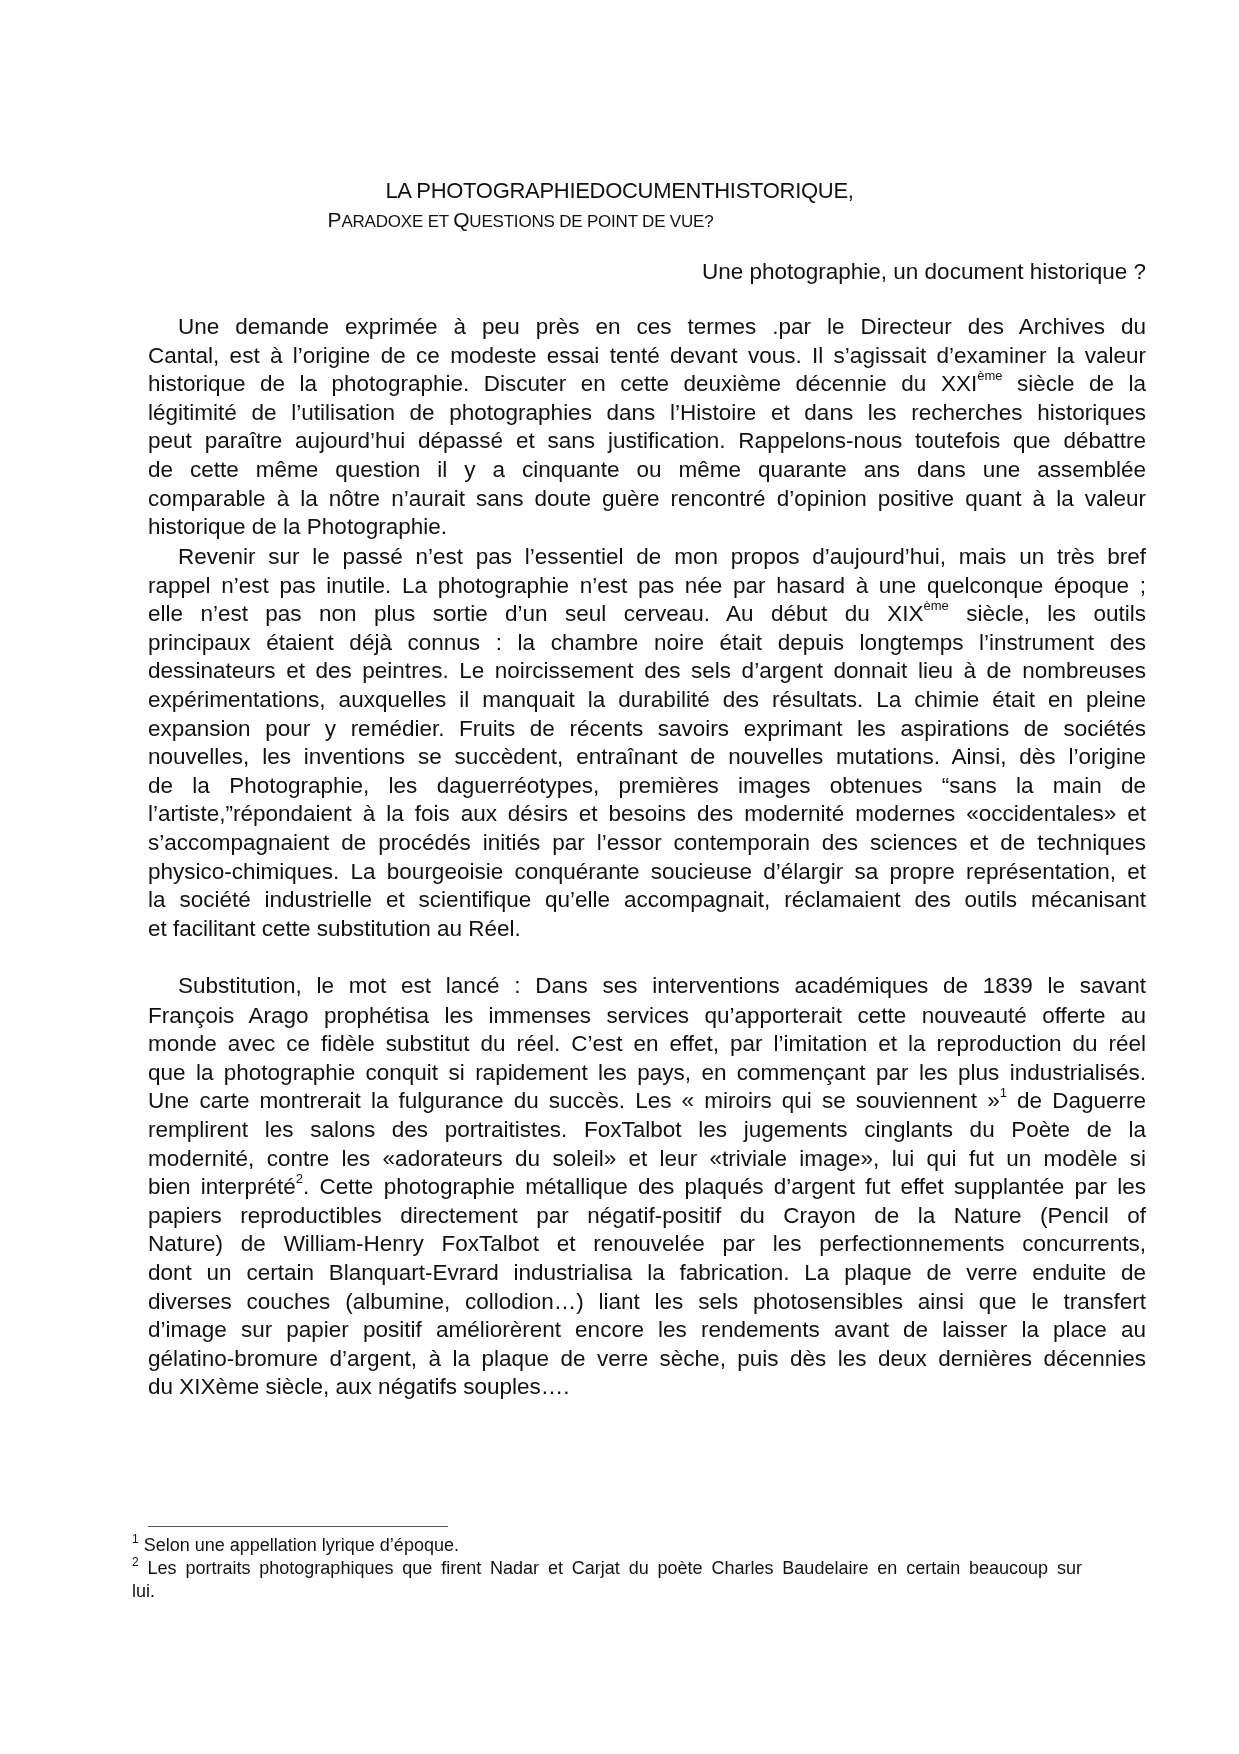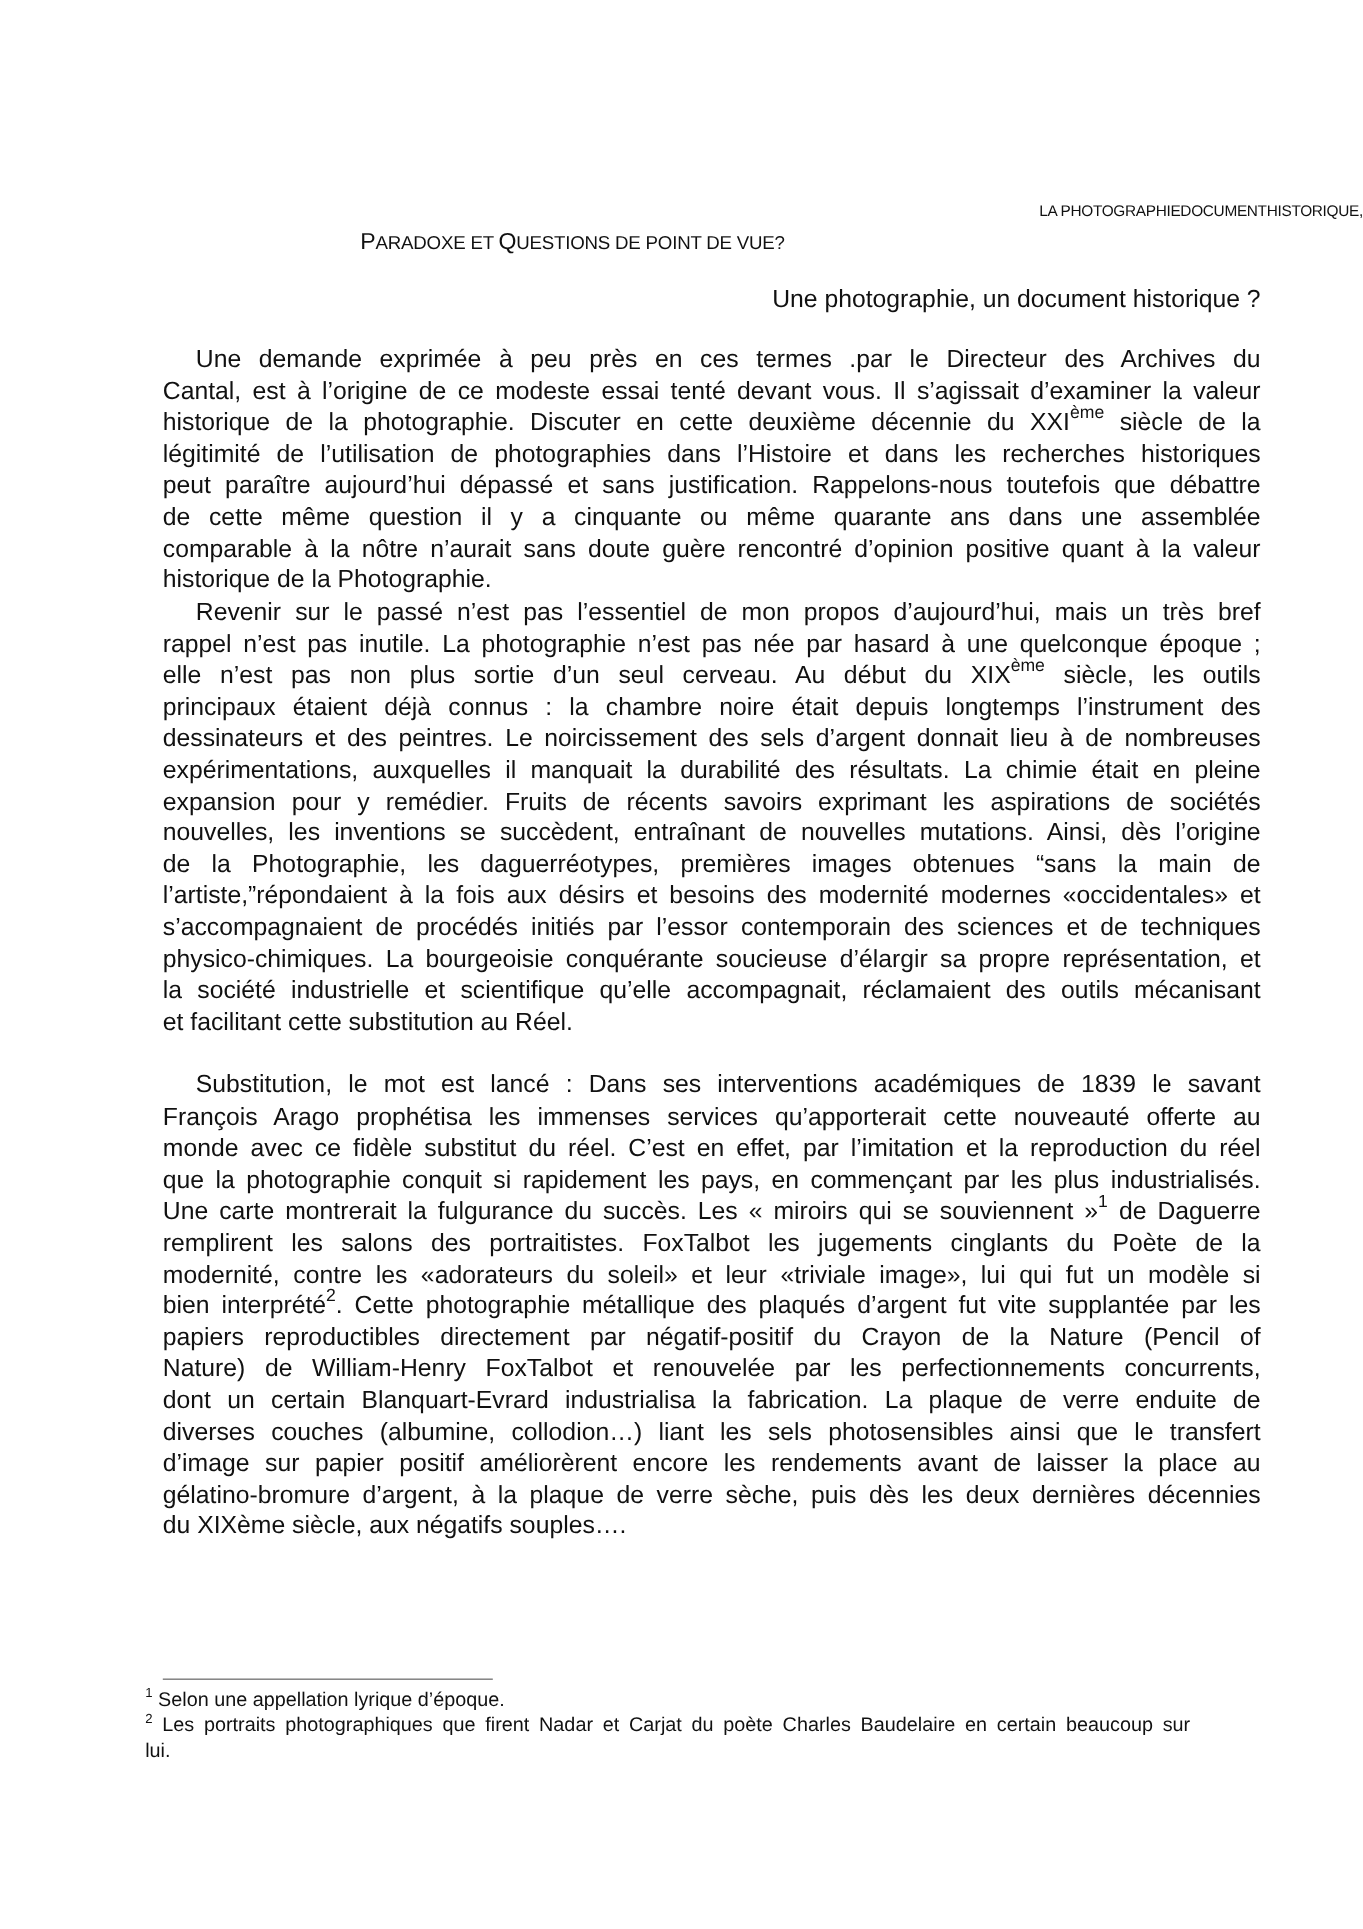--- a/index.html
+++ b/index.html
@@ -1,28 +1,28 @@
 <!DOCTYPE html>
 <html><head>
 <meta charset="utf-8">
 <style>
   html, body { margin: 0; padding: 0; background: #ffffff; }
   body { width: 1239px; height: 1754px; position: relative; overflow: hidden;
          font-family: "Liberation Sans", sans-serif; color: #111111; }
   .page { position: absolute; left: 0; top: 0; width: 1239px; height: 1754px; background: #fff; }
-  .title { position: absolute; left: 0; width: 1239px; text-align: right; top: 178px;
-           font-size: 14px; letter-spacing: -0.3px; line-height: 26px; }
+  .title { position: absolute; left: 0; width: 1239px; text-align: center; top: 178px;
+           font-size: 22px; letter-spacing: -0.3px; line-height: 26px; }
   .subtitle { position: absolute; left: 0; width: 1041px; text-align: center; top: 209px;
               font-size: 17px; line-height: 22px; letter-spacing: -0.2px; }
   .subtitle .cap { font-size: 21px; }
   .line { position: absolute; left: 148px; width: 998px; font-size: 22.5px; line-height: 28px;
           white-space: nowrap; }
   .line.justify { text-align: justify; text-align-last: justify; }
   .line.indent { left: 178px; width: 968px; }
-  sup { font-size: 16px; line-height: 0; vertical-align: 0; position: relative; top: -11px; }
+  sup { font-size: 13px; line-height: 0; vertical-align: 0; position: relative; top: -11px; }
   .rule { position: absolute; left: 148px; top: 1526px; width: 300px; height: 1px; background: #555; }
   .fn { position: absolute; left: 132px; font-size: 18px; line-height: 22px; white-space: nowrap; }
   .fn sup { font-size: 12px; top: -8px; }
   .fn.justify { width: 950px; text-align: justify; text-align-last: justify; }
 </style>
 </head>
 <body>
 
 <div class="page">
 
@@ -54,21 +54,21 @@
       <div class="line justify" style="top: 857.6px;"><span>physico-chimiques. La bourgeoisie conquérante soucieuse d’élargir sa propre représentation, et</span></div>
       <div class="line justify" style="top: 886.2px;"><span>la société industrielle et scientifique qu’elle accompagnait, réclamaient des outils mécanisant</span></div>
       <div class="line" style="top: 914.8px;"><span>et facilitant cette substitution au Réel.</span></div>
       <div class="line indent justify" style="top: 972px;"><span>Substitution, le mot est lancé : Dans ses interventions académiques de 1839 le savant</span></div>
       <div class="line justify" style="top: 1001.6px;"><span>François Arago prophétisa les immenses services qu’apporterait cette nouveauté offerte au</span></div>
       <div class="line justify" style="top: 1030.2px;"><span>monde avec ce fidèle substitut du réel. C’est en effet, par l’imitation et la reproduction du réel</span></div>
       <div class="line justify" style="top: 1058.8px;"><span>que la photographie conquit si rapidement les pays, en commençant par les plus industrialisés.</span></div>
       <div class="line justify" style="top: 1087.4px;"><span>Une carte montrerait la fulgurance du succès. Les « miroirs qui se souviennent »</span><sup>1</sup><span> de Daguerre</span></div>
       <div class="line justify" style="top: 1116px;"><span>remplirent les salons des portraitistes. FoxTalbot les jugements cinglants du Poète de la</span></div>
       <div class="line justify" style="top: 1144.6px;"><span>modernité, contre les «adorateurs du soleil» et leur «triviale image», lui qui fut un modèle si</span></div>
-      <div class="line justify" style="top: 1173.2px;"><span>bien interprété</span><sup>2</sup><span>. Cette photographie métallique des plaqués d’argent fut vite supplantée par les</span></div>
+      <div class="line justify" style="top: 1173.2px;"><span>bien interprété</span><sup>2</sup><span>. Cette photographie métallique des plaqués d’argent fut effet supplantée par les</span></div>
       <div class="line justify" style="top: 1201.8px;"><span>papiers reproductibles directement par négatif-positif du Crayon de la Nature (Pencil of</span></div>
       <div class="line justify" style="top: 1230.4px;"><span>Nature) de William-Henry FoxTalbot et renouvelée par les perfectionnements concurrents,</span></div>
       <div class="line justify" style="top: 1259px;"><span>dont un certain Blanquart-Evrard industrialisa la fabrication. La plaque de verre enduite de</span></div>
       <div class="line justify" style="top: 1287.6px;"><span>diverses couches (albumine, collodion…) liant les sels photosensibles ainsi que le transfert</span></div>
       <div class="line justify" style="top: 1316.2px;"><span>d’image sur papier positif améliorèrent encore les rendements avant de laisser la place au</span></div>
       <div class="line justify" style="top: 1344.8px;"><span>gélatino-bromure d’argent, à la plaque de verre sèche, puis dès les deux dernières décennies</span></div>
       <div class="line" style="top: 1373.4px;"><span>du XIXème siècle, aux négatifs souples….</span></div>
     </div>
 
   <div class="rule"></div>

